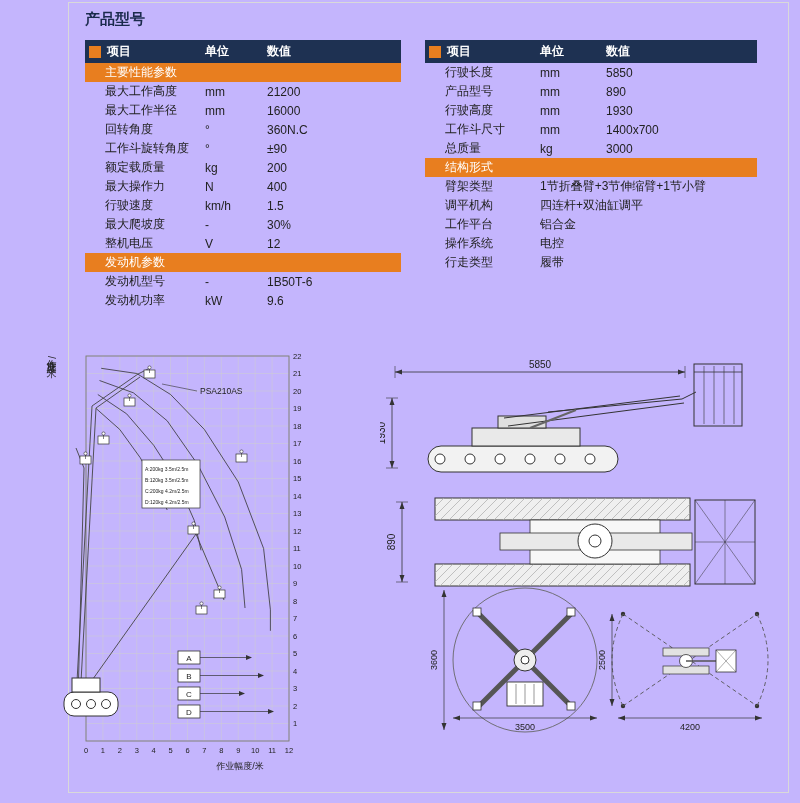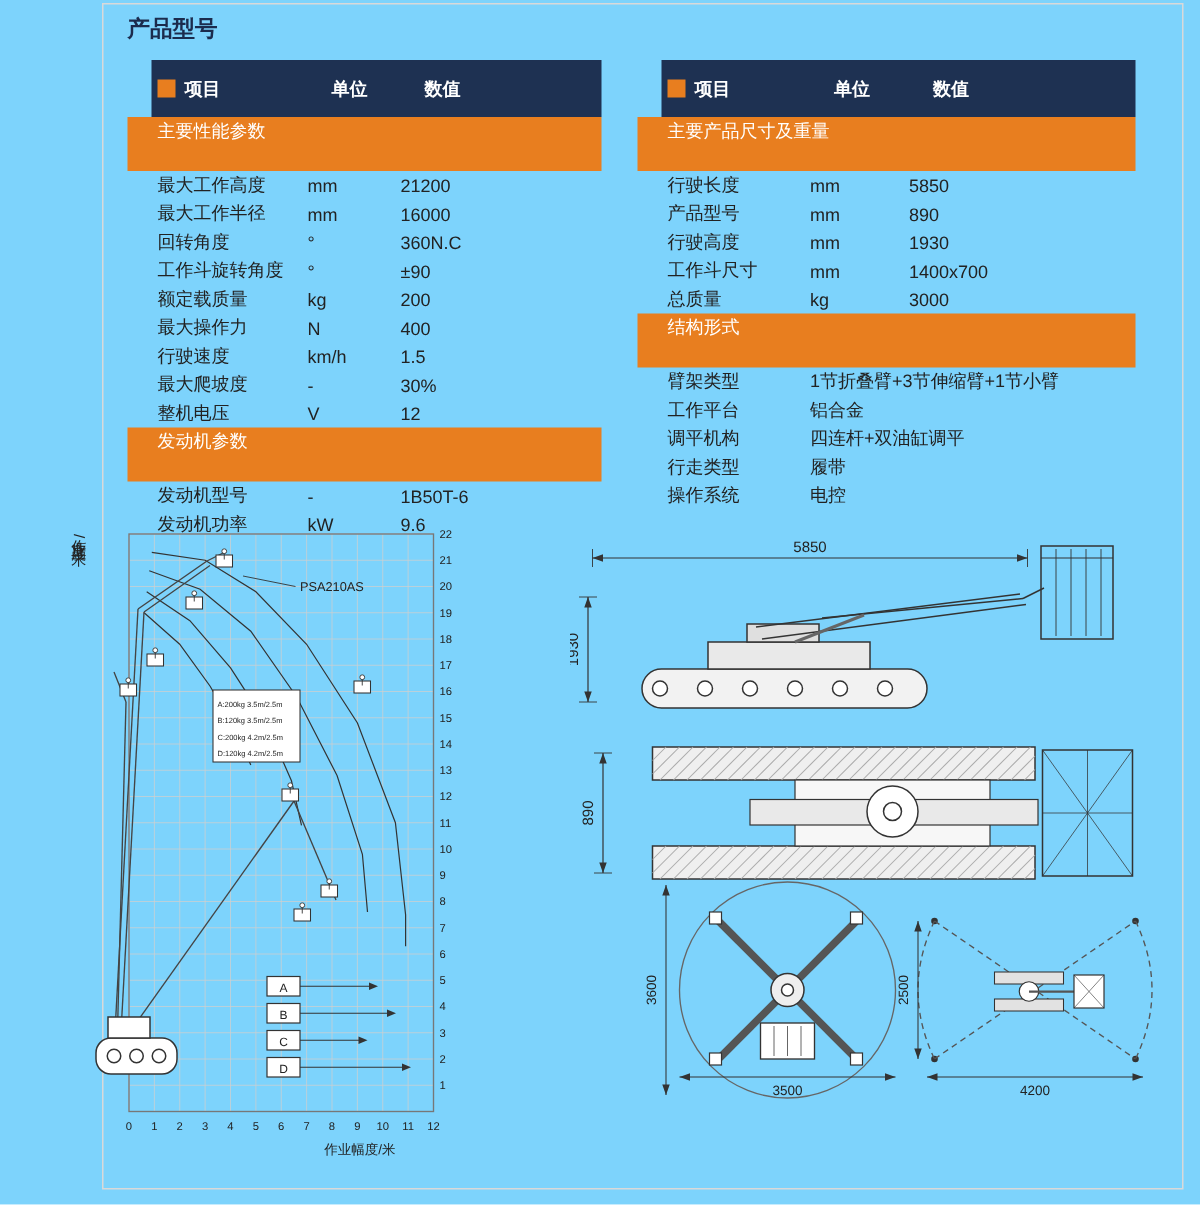--- a/index.html
+++ b/index.html
@@ -1,30 +1,30 @@
 <!DOCTYPE html>
 <html><head>
 <meta charset="utf-8">
 <style>
   html,body{margin:0;padding:0;background:#fff;}
-  .screen{position:relative;width:800px;height:803px;background:#7dd3fc;overflow:hidden;
+  .screen{position:relative;width:800px;height:803px;background:#c4b5fd;overflow:hidden;
           font-family:"Liberation Sans","DejaVu Sans",sans-serif;color:#222;}
   .frame{position:absolute;left:68px;top:2px;width:719px;height:789px;border:1px solid #d9d9d9;}
   .title{position:absolute;left:85px;top:10px;font-size:15px;font-weight:bold;color:#1b2b4d;}
 
   .spec-table{position:absolute;font-size:12px;color:#222;}
   #tbl-left{left:85px;top:40px;width:316px;}
   #tbl-right{left:425px;top:40px;width:332px;}
   .t-head,.t-row{display:grid;}
   #tbl-left .t-head,#tbl-left .t-row{grid-template-columns:120px 62px 1fr;}
   #tbl-right .t-head,#tbl-right .t-row{grid-template-columns:115px 66px 1fr;}
-  .t-head{height:38px;background:#1e3152;color:#fff;font-weight:bold;align-items:center;margin-left:16px;}
+  .t-head{height:23px;background:#1e3152;color:#fff;font-weight:bold;align-items:center;}
   .h-item{display:flex;align-items:center;padding-left:4px;}
   .sq{width:12px;height:12px;background:#e87e1f;margin-right:6px;flex:none;}
-  .t-section{height:36px;line-height:19px;background:#e87e1f;color:#fff;padding-left:20px;}
+  .t-section{height:19px;line-height:19px;background:#e87e1f;color:#fff;padding-left:20px;}
   .t-row{height:19px;align-items:center;}
   .c-item{padding-left:20px;}
   .span2{grid-column:2/4;}
 
   .ylab{position:absolute;left:44px;top:352px;writing-mode:vertical-rl;font-size:10px;
         color:#222;letter-spacing:1px;}
   svg{position:absolute;}
   #env{left:40px;top:348px;}
   #drw{left:380px;top:350px;}
   svg text{fill:#222;}
@@ -105,21 +105,20 @@
     </div>
   <div id="tbl-right" class="spec-table">
       <div class="t-head">
         <div class="t-cell h-item">
           <div class="sq"></div>
           <div class="h-label">项目</div>
         </div>
         <div class="t-cell">单位</div>
         <div class="t-cell">数值</div>
       </div>
-      <div class="t-section">主要产品尺寸及重量</div>
       <div class="t-row">
         <div class="t-cell c-item">行驶长度</div>
         <div class="t-cell c-unit">mm</div>
         <div class="t-cell c-value">5850</div>
       </div>
       <div class="t-row">
         <div class="t-cell c-item">产品型号</div>
         <div class="t-cell c-unit">mm</div>
         <div class="t-cell c-value">890</div>
       </div>
@@ -137,34 +136,34 @@
         <div class="t-cell c-item">总质量</div>
         <div class="t-cell c-unit">kg</div>
         <div class="t-cell c-value">3000</div>
       </div>
       <div class="t-section">结构形式</div>
       <div class="t-row">
         <div class="t-cell c-item">臂架类型</div>
         <div class="t-cell c-value span2">1节折叠臂+3节伸缩臂+1节小臂</div>
       </div>
       <div class="t-row">
+        <div class="t-cell c-item">调平机构</div>
+        <div class="t-cell c-value span2">四连杆+双油缸调平</div>
+      </div>
+      <div class="t-row">
         <div class="t-cell c-item">工作平台</div>
         <div class="t-cell c-value span2">铝合金</div>
       </div>
       <div class="t-row">
-        <div class="t-cell c-item">调平机构</div>
-        <div class="t-cell c-value span2">四连杆+双油缸调平</div>
+        <div class="t-cell c-item">操作系统</div>
+        <div class="t-cell c-value span2">电控</div>
       </div>
       <div class="t-row">
         <div class="t-cell c-item">行走类型</div>
         <div class="t-cell c-value span2">履带</div>
-      </div>
-      <div class="t-row">
-        <div class="t-cell c-item">操作系统</div>
-        <div class="t-cell c-value span2">电控</div>
       </div>
     </div>
 
   <div class="ylab">作业高度/米</div>
 
   <svg id="env" width="270" height="430" viewBox="0 0 270 430">
     <g id="env-grid" stroke="#cfcfcf" stroke-width="0.5">
         <line x1="46" y1="8" x2="46" y2="393"></line>
         <line x1="62.91666666666667" y1="8" x2="62.91666666666667" y2="393"></line>
         <line x1="79.83333333333334" y1="8" x2="79.83333333333334" y2="393"></line>

